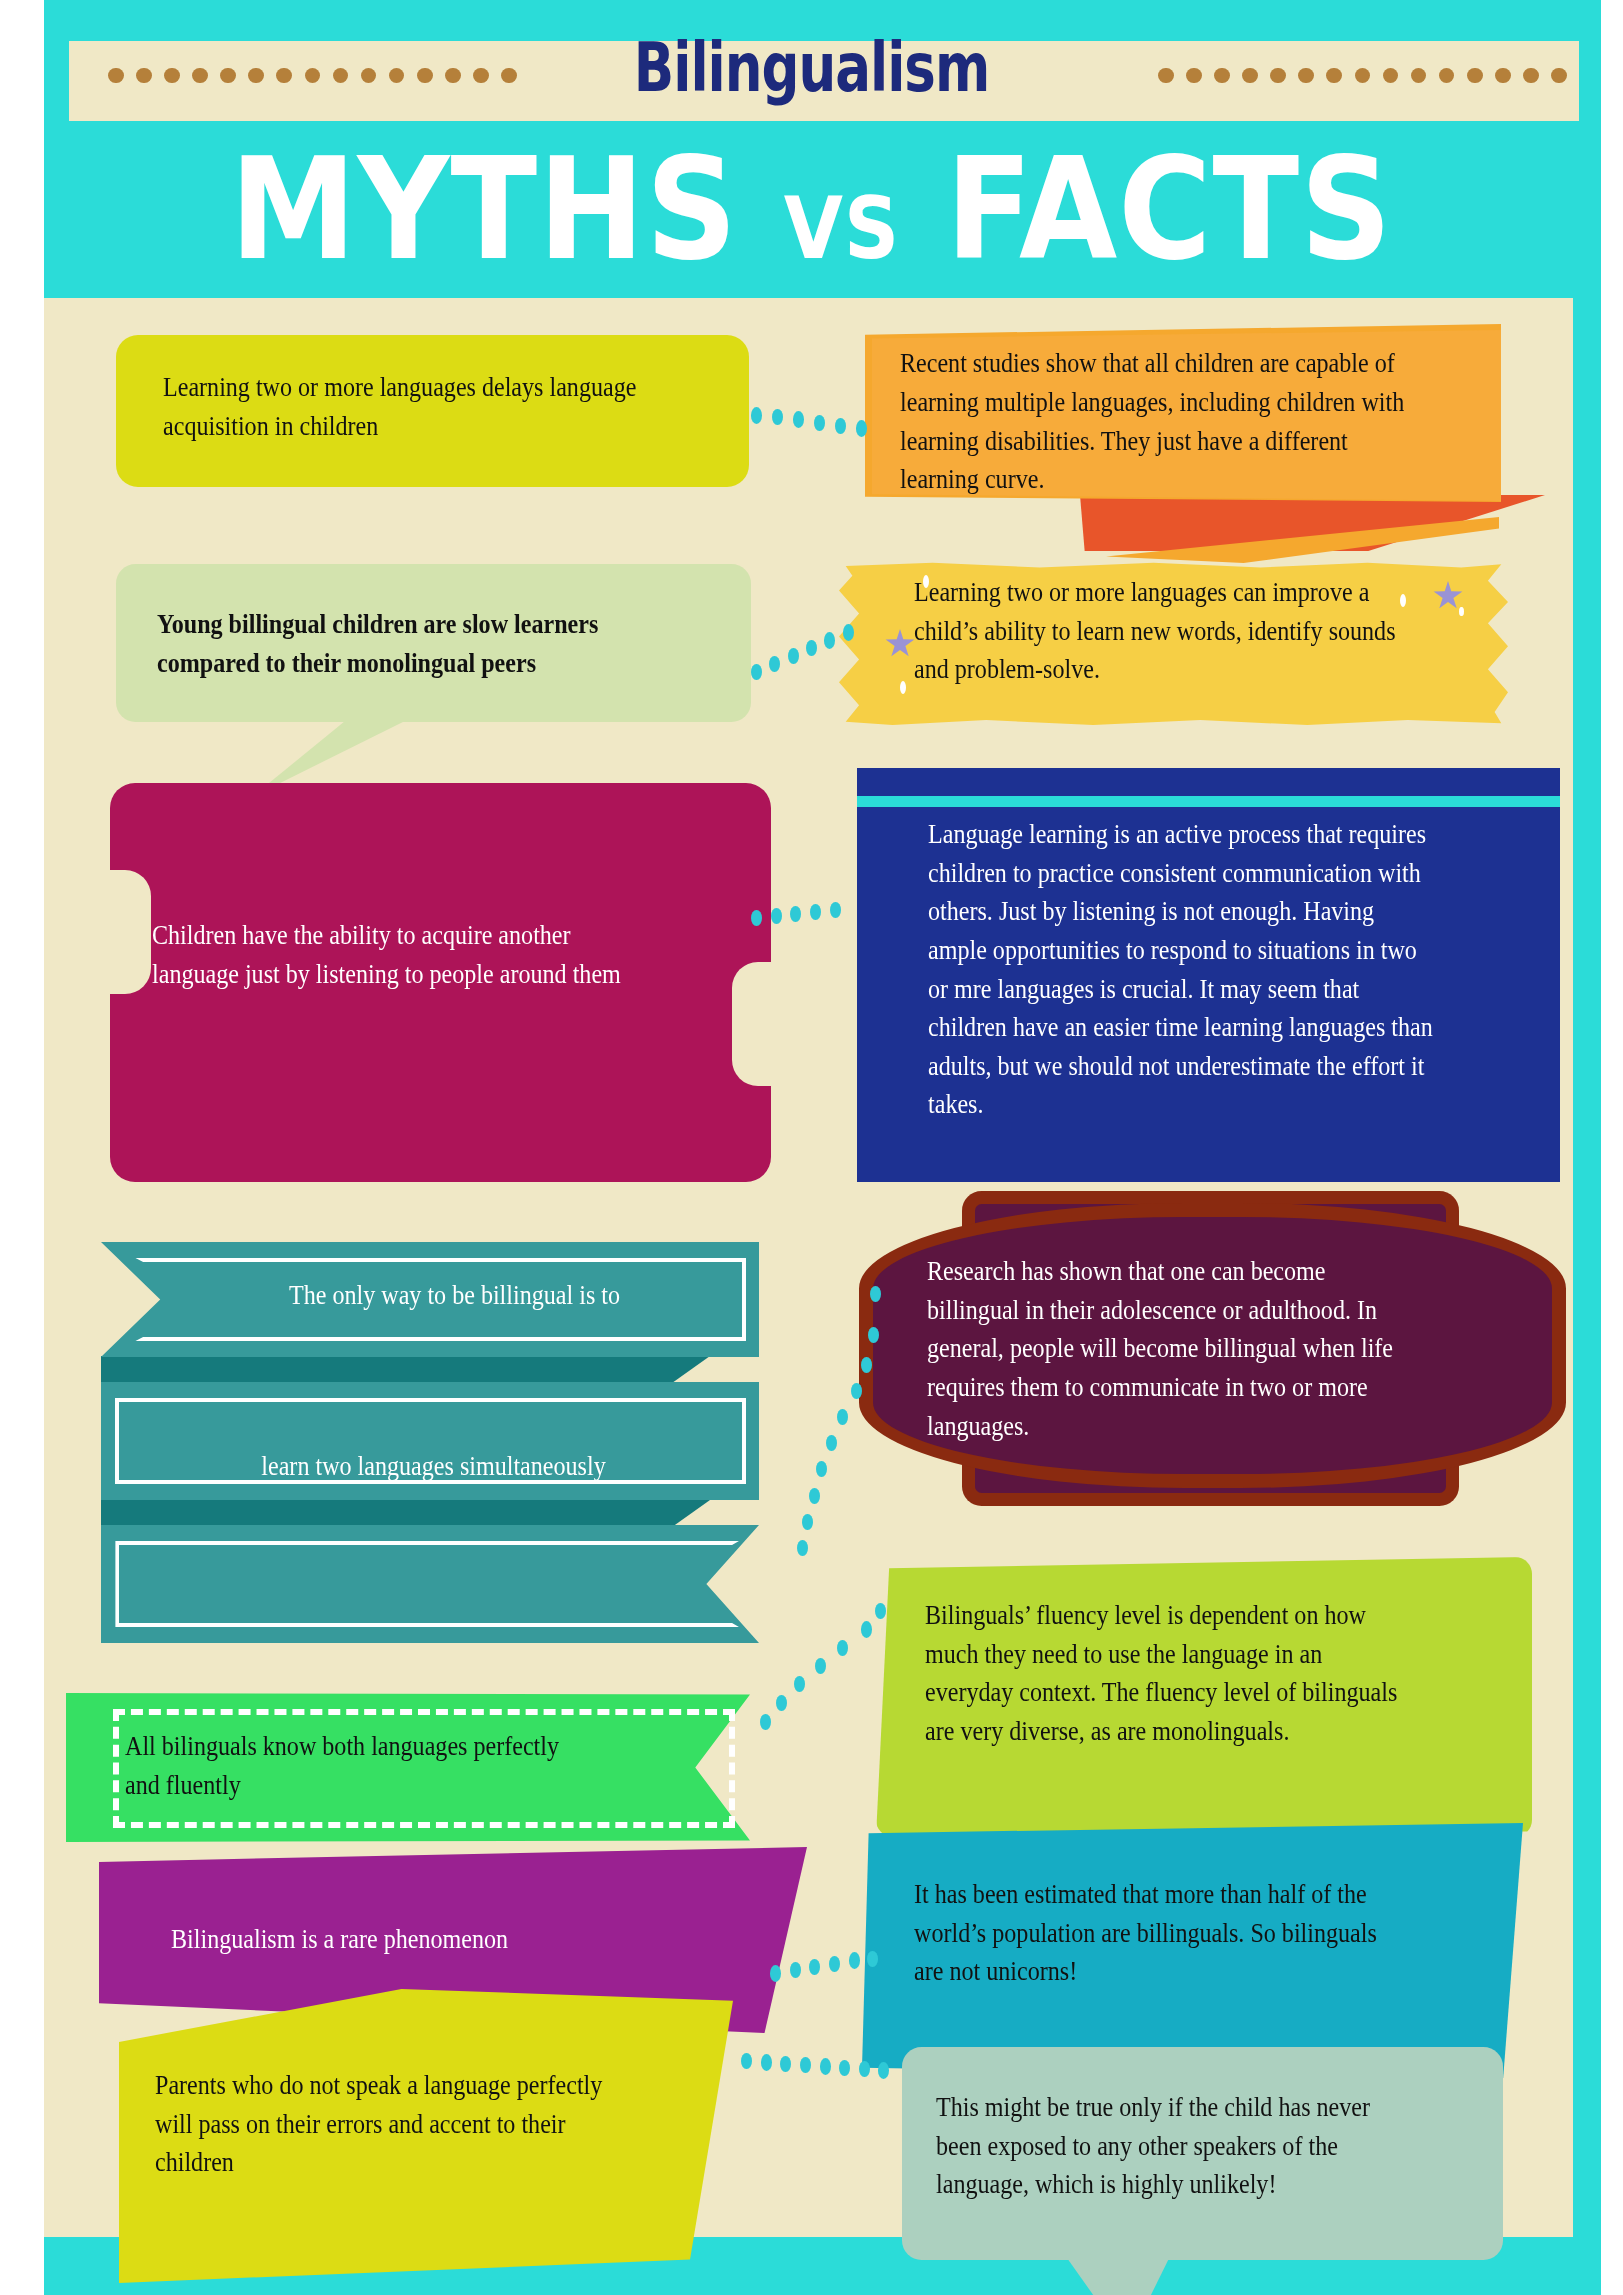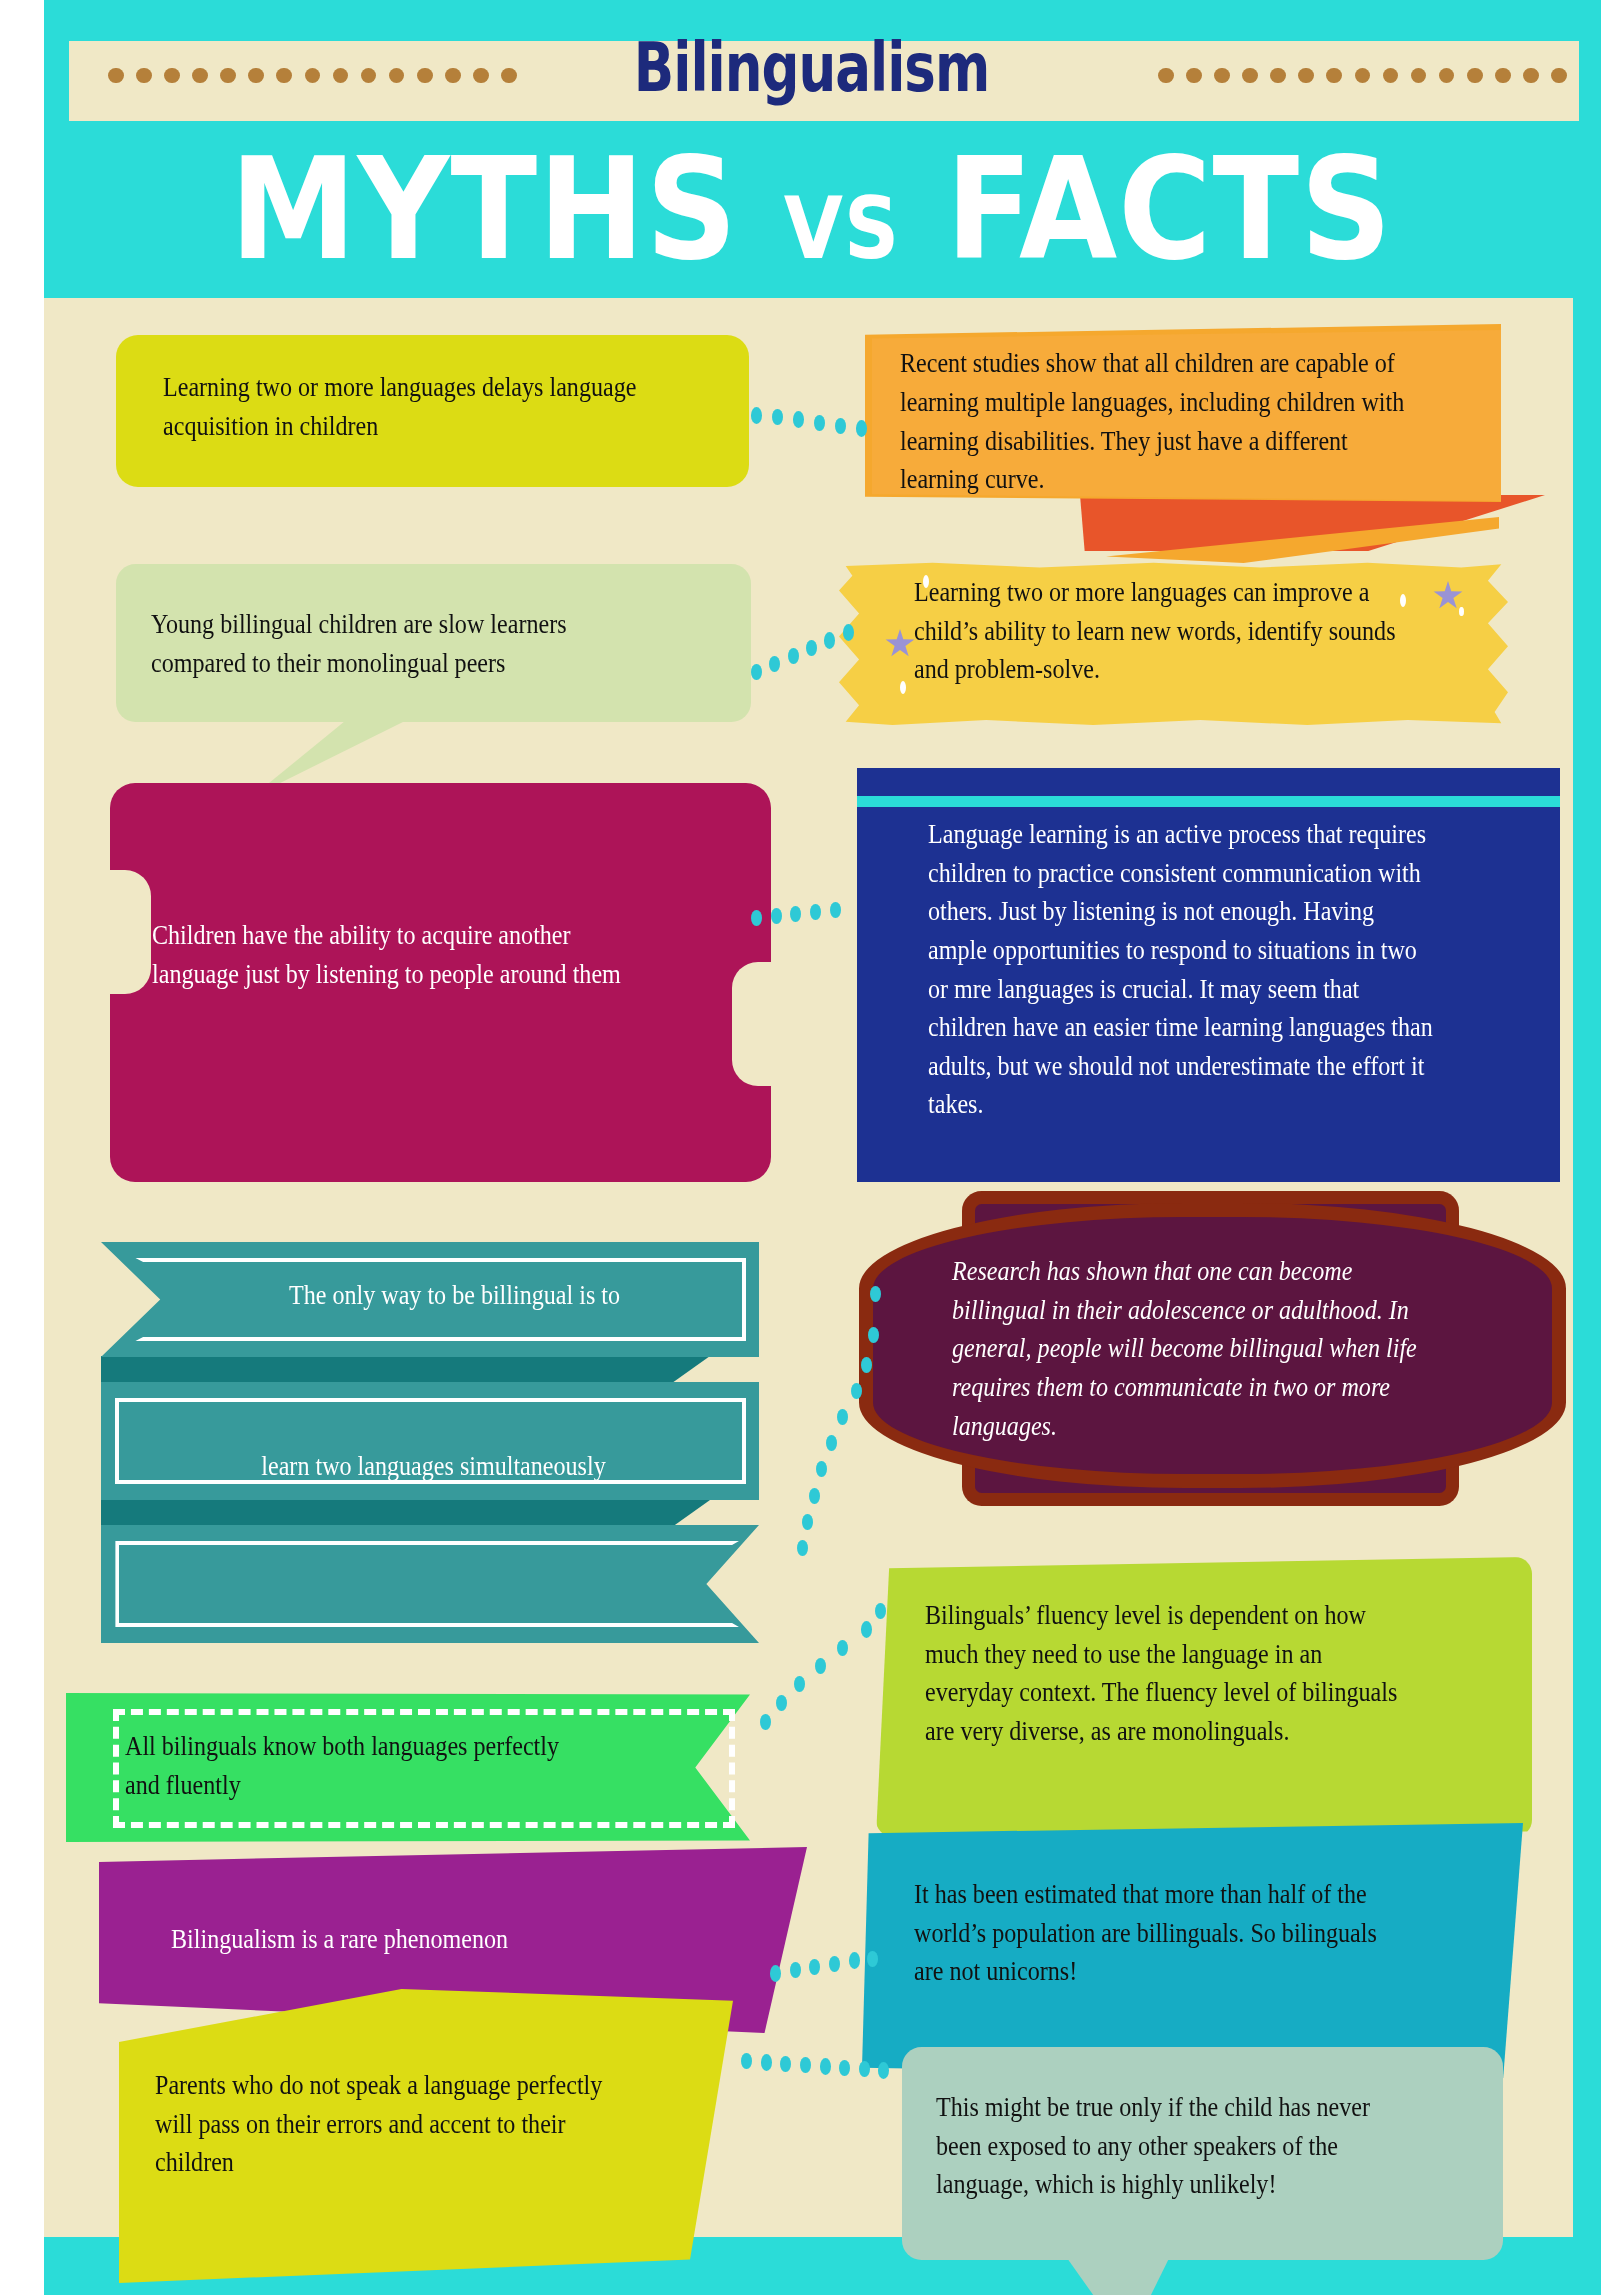--- a/index.html
+++ b/index.html
@@ -83,21 +83,21 @@
     left:1106px;top:517px;width:393px;height:46px;background:#f5a82e;
     clip-path:polygon(0% 86%, 100% 0%, 100% 25%, 35% 100%);
   }
   #c1{left:751px;top:406px;width:124px;height:26px;}
 
   
   #m2{
     left:116px;top:564px;width:635px;height:158px;background:#d3e3ae;
     border-radius:19.6px;
   }
-  #m2 .pad{left:35px;top:41px;width:576px;}
+  #m2 .pad{left:41px;top:41px;width:576px;font-weight:bold;}
   #m2-tail{
     left:247px;top:718px;width:164px;height:79px;background:#d3e3ae;
     clip-path:polygon(62% 0%, 100% 0%, 3% 100%);
   }
   #f2{
     left:839px;top:561px;width:669px;height:164px;background:#f6cf45;
     clip-path:polygon(
       1% 3%, 14% 1%, 30% 4%, 47% 1%, 63% 4%, 79% 1%, 93% 4%, 99% 2%,
       97% 12%, 100% 25%, 97% 38%, 100% 52%, 97% 66%, 100% 80%, 98% 92%, 99% 99%,
       85% 97%, 70% 100%, 54% 97%, 38% 100%, 22% 97%, 8% 100%, 1% 98%,
@@ -176,21 +176,21 @@
   #f4-cap-t{
     left:962px;top:1191px;width:497px;height:79px;background:#5c1540;
     border:13px solid #8a2a10;box-sizing:border-box;border-bottom:none;
     border-radius:19.6px 19.6px 0 0;
   }
   #f4-cap-b{
     left:962px;top:1427px;width:497px;height:79px;background:#5c1540;
     border:13px solid #8a2a10;box-sizing:border-box;border-top:none;
     border-radius:0 0 19.6px 19.6px;
   }
-  #f4 .pad{left:79px;top:35px;width:576px;font-style:italic;}
+  #f4 .pad{left:54px;top:35px;width:576px;}
   #c4{left:772px;top:1286px;width:105px;height:275px;}
 
   
   #m5{
     left:66px;top:1693px;width:684px;height:149px;background:#36e063;
     clip-path:polygon(0% 0%, 100% 1%, 92% 50%, 100% 99%, 0% 100%);
   }
   #m5-dash{
     left:113px;top:1709px;width:622px;height:119px;box-sizing:border-box;
     border:6.5px dashed #ffffff;

